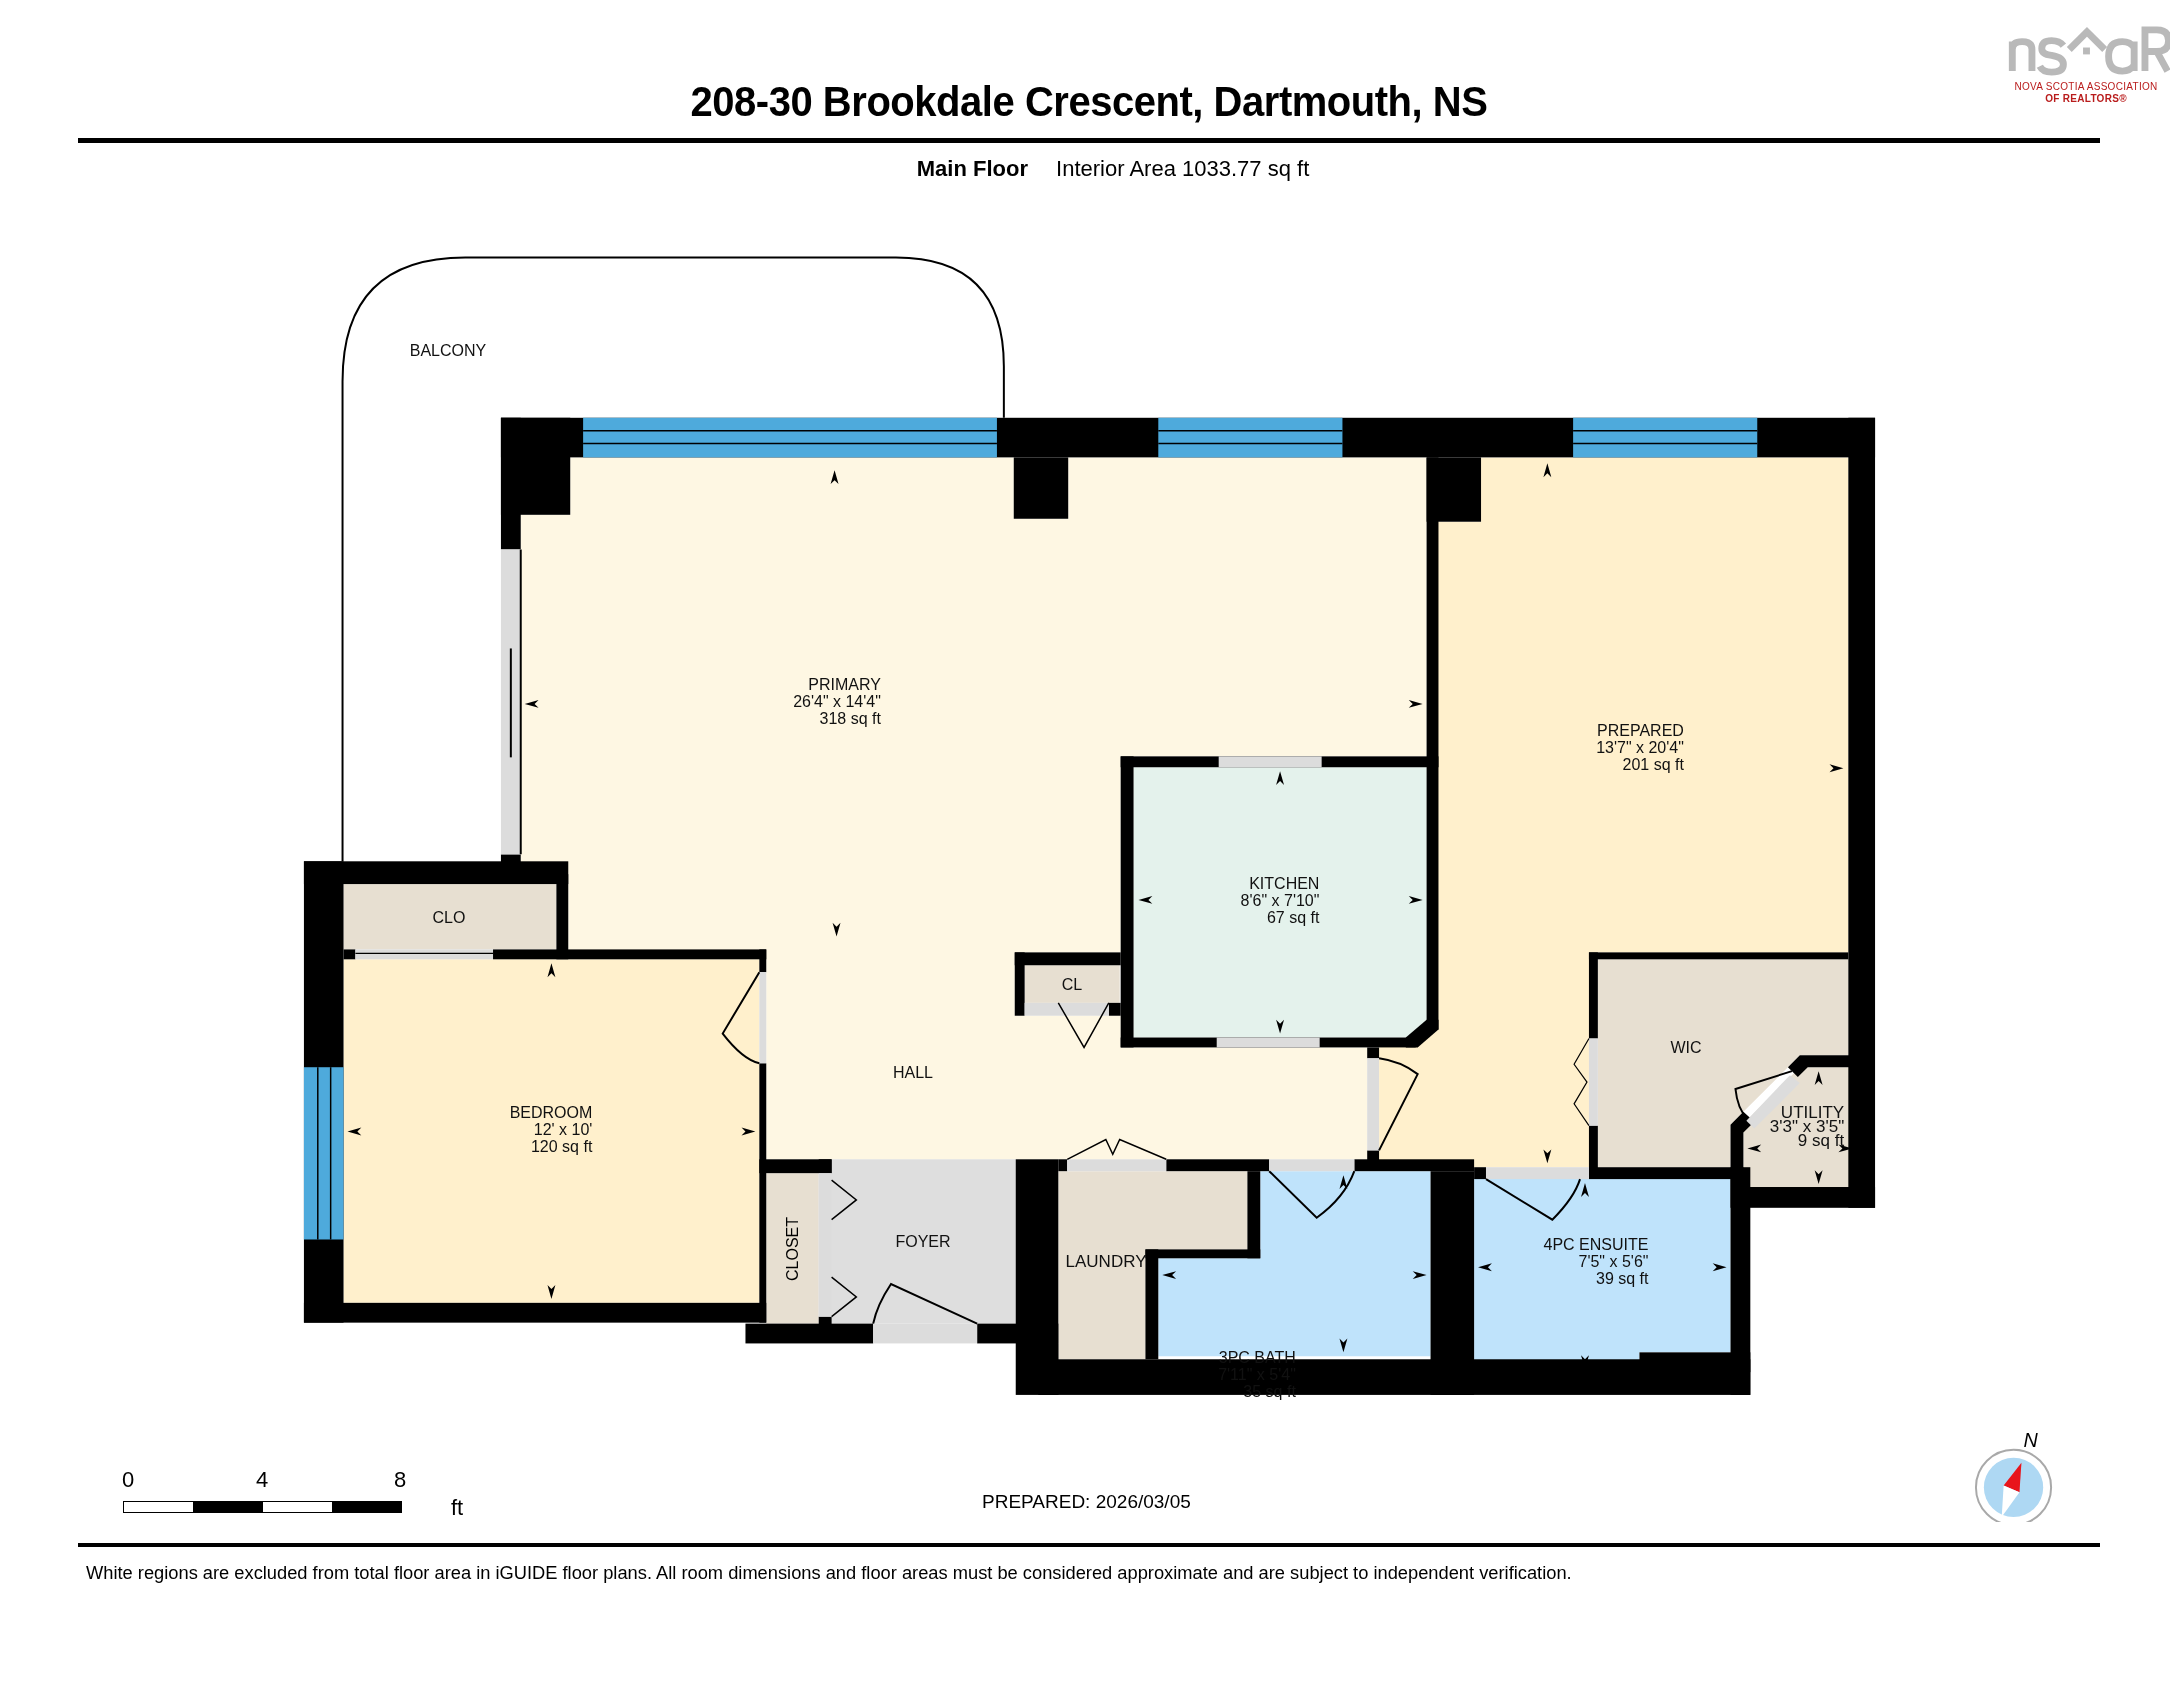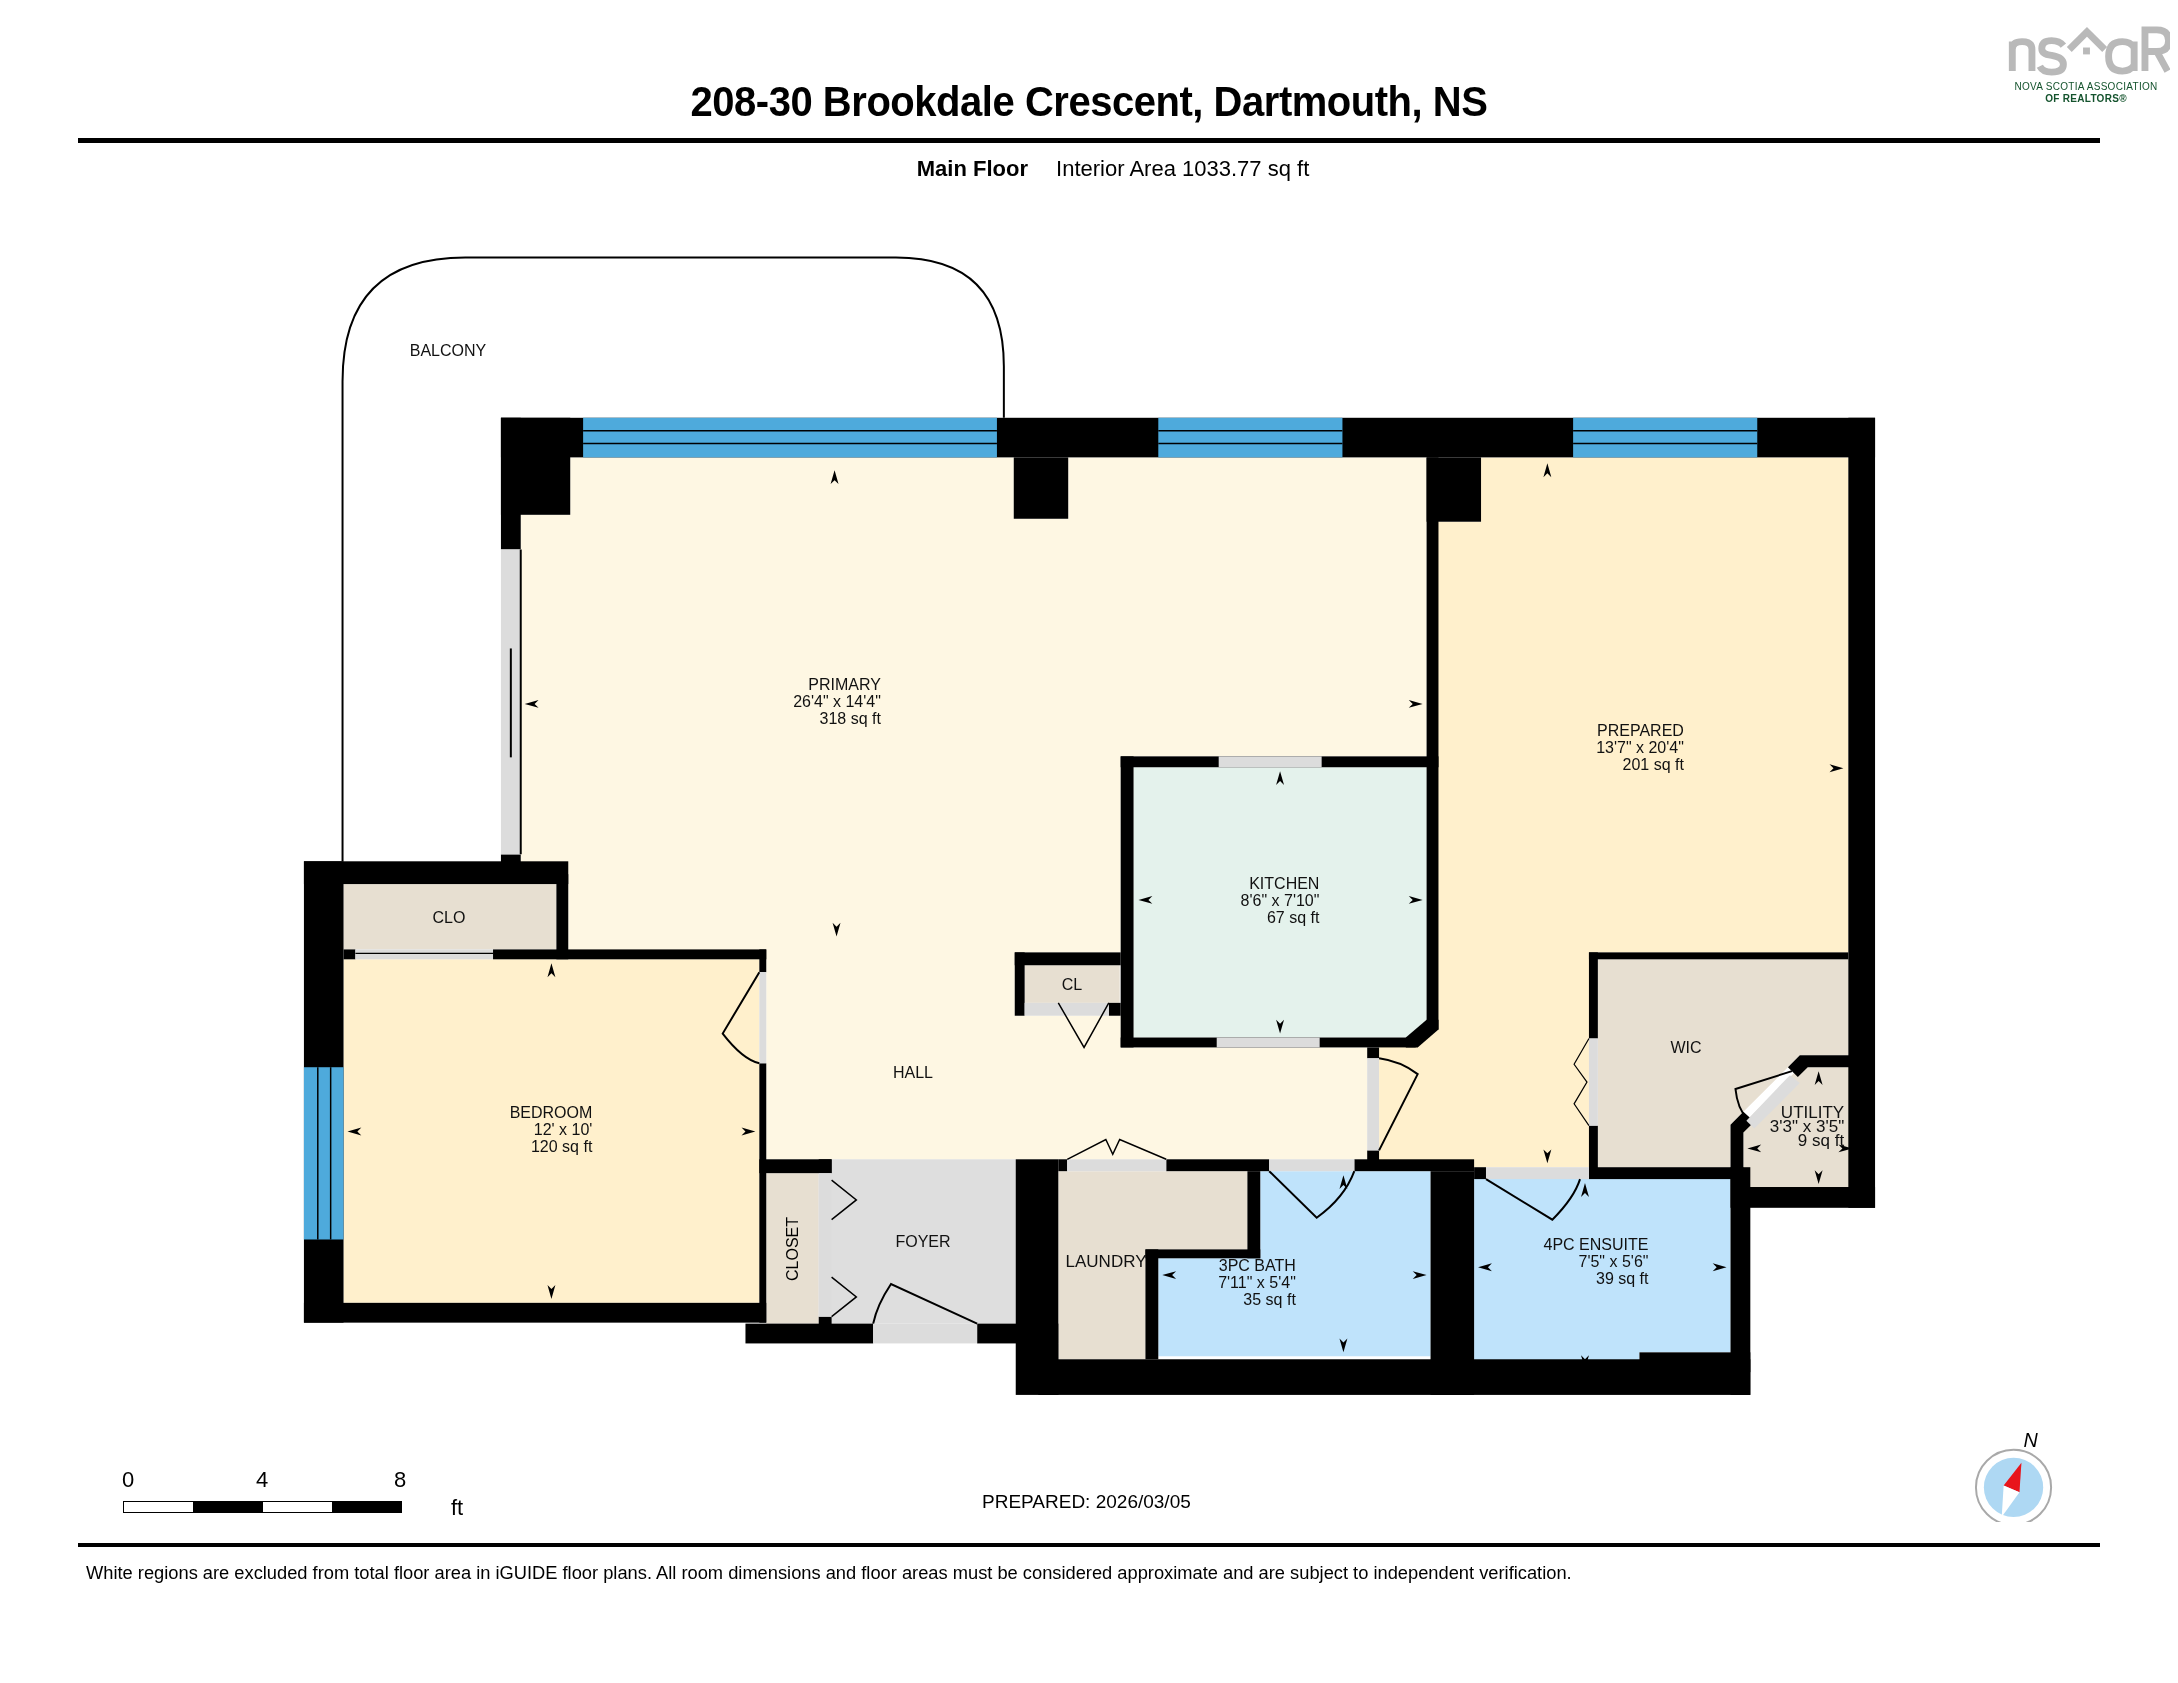--- a/index.html
+++ b/index.html
@@ -2,21 +2,21 @@
 <html><head>
 <meta charset="utf-8">
 <style>
   html, body { margin:0; padding:0; background:#ffffff; }
   body { width:2178px; height:1683px; position:relative; overflow:hidden; font-family:"Liberation Sans", sans-serif; color:#000; }
   .abs { position:absolute; }
   #title { left:0; width:2178px; top:77px; text-align:center; font-size:43px; font-weight:bold; letter-spacing:-0.5px; transform:scaleX(0.93); }
   #rule-top { left:78px; top:138px; width:2022px; height:5px; background:#000; }
   #subtitle { left:0; width:2178px; top:156px; text-align:center; font-size:22px;padding-left:24px; }
   #subtitle .lvl { font-weight:bold; margin-right:22px; }
-  #logo { left:2002px; top:20px; width:168px; height:81px; color:#14532d; text-align:center; }
+  #logo { left:2002px; top:20px; width:168px; height:81px; color:#b91c1c; text-align:center; }
   #logo .sub { font-size:10px; line-height:12px; letter-spacing:0.3px; }
   svg#plan { position:absolute; left:0; top:0; }
   .room-label { position:absolute; text-align:right; font-size:16px; line-height:17px; color:#111; white-space:nowrap; transform:translateX(-50%); }
   .room-label.small { font-size:17px; line-height:14px; }
   .room-label .name { display:block; }
   #closet-label { position:absolute; left:793px; top:1249px; transform:translate(-50%,-50%) rotate(-90deg); font-size:16px; }
   #scale { left:119px; top:1467px; width:317px; height:59px; }
   #scale .tick { position:absolute; top:0; font-size:22px; transform:translateX(-50%); }
   #scale .bar { position:absolute; top:34px; left:4px; width:277px; height:10px; border:1px solid #000; display:flex; }
   #scale .bar span { flex:1; height:100%; }
@@ -279,21 +279,21 @@
   <span class="name">12' x 10'</span>
   <span class="name">120 sq ft</span>
 </div>
 <div id="closet-label">CLOSET</div>
 <div class="room-label" style="left:923px; top:1233px;">
   <span class="name">FOYER</span>
 </div>
 <div class="room-label small" style="left:1106px; top:1255px;">
   <span class="name">LAUNDRY</span>
 </div>
-<div class="room-label" style="left:1257px; top:1257px;">
+<div class="room-label" style="left:1257px; top:1349px;">
   <span class="name">3PC BATH</span>
   <span class="name">7'11" x 5'4"</span>
   <span class="name">35 sq ft</span>
 </div>
 <div class="room-label" style="left:1596px; top:1236px;">
   <span class="name">4PC ENSUITE</span>
   <span class="name">7'5" x 5'6"</span>
   <span class="name">39 sq ft</span>
 </div>
 

